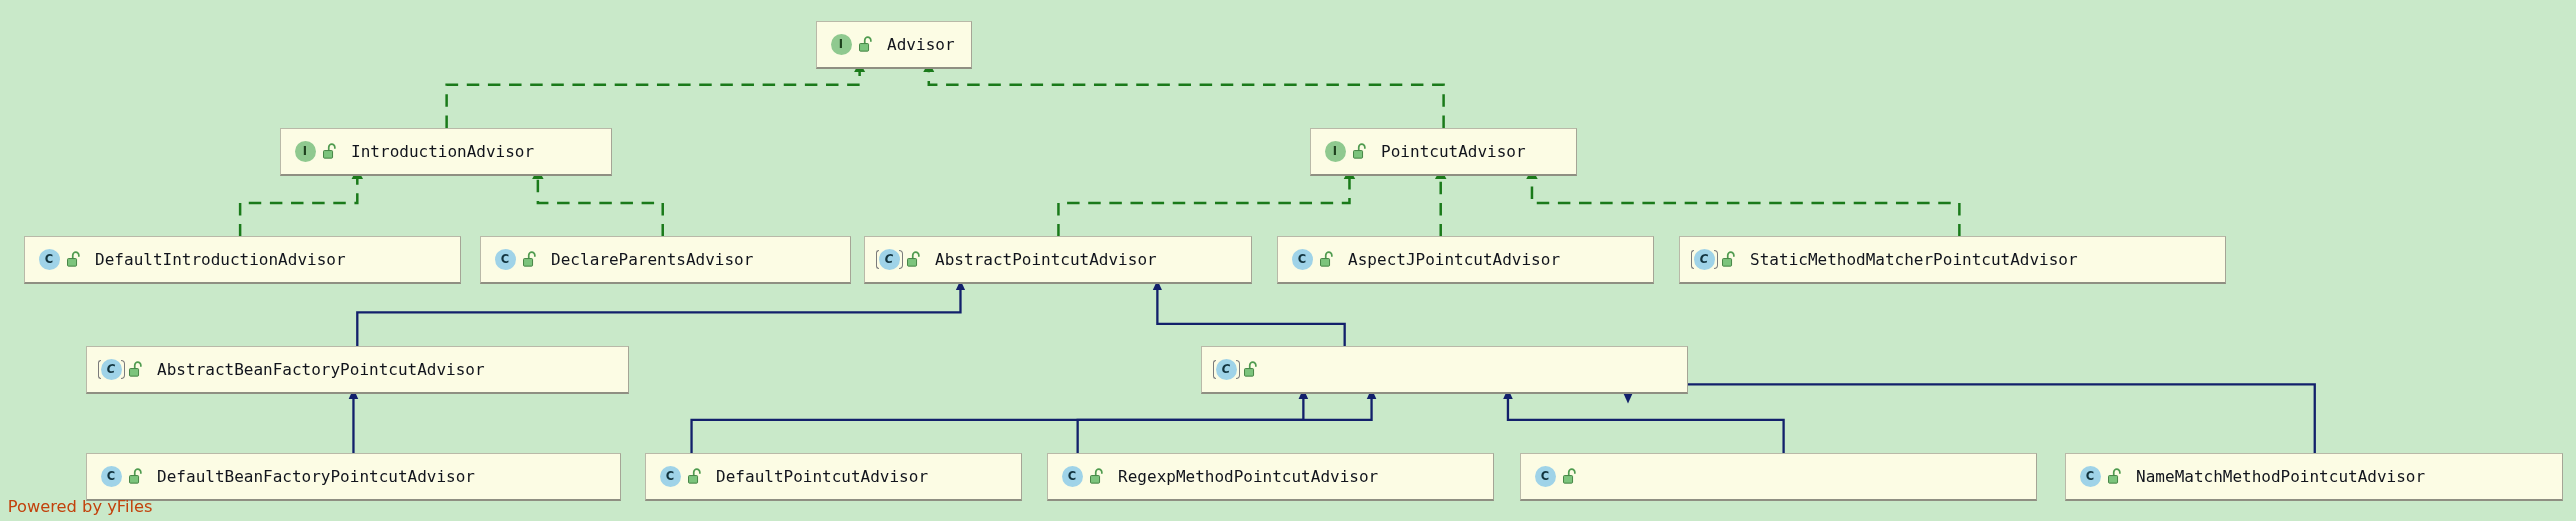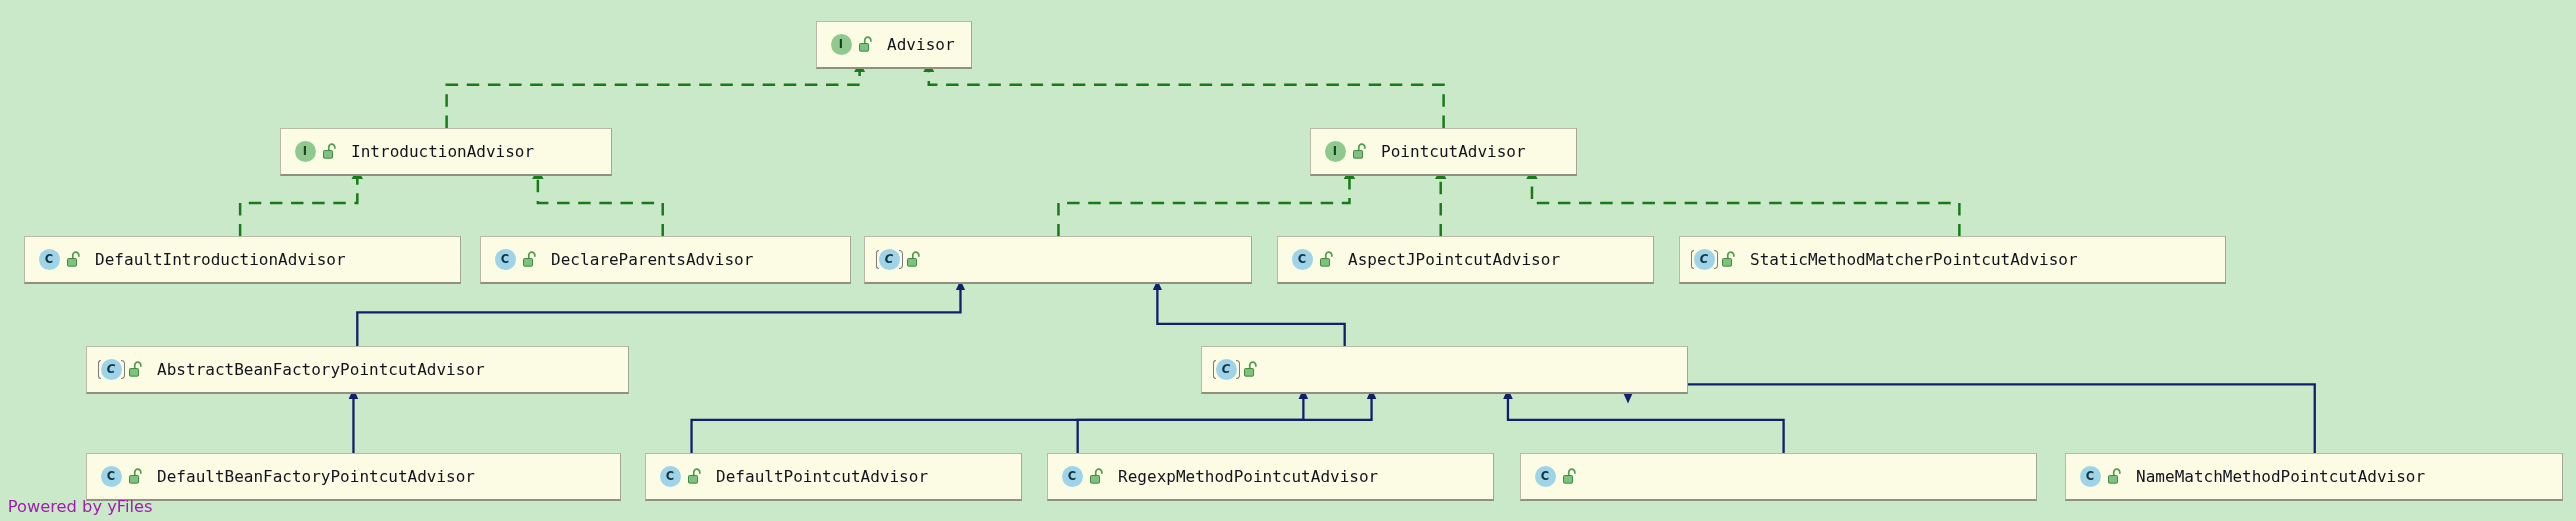--- a/index.html
+++ b/index.html
@@ -107,21 +107,21 @@
     line-height: 1;
     color: #11141c;
     letter-spacing: 0px;
   }
   #watermark {
     position: absolute;
     left: 7.7px;
     bottom: 5.8px;
     font-family: "DejaVu Sans", "Liberation Sans", sans-serif;
     font-size: 16.3px;
-    color: #a21caf;
+    color: #c2410c;
     user-select: none;
     text-align: center;
   }
 </style>
 </head>
 <body>
 
 <div id="diagram-root">
 
   <svg id="edge-layer" width="2576" height="522" viewBox="0 0 2682 543" xmlns="http://www.w3.org/2000/svg">
@@ -215,20 +215,21 @@
       <div class="node" style="left: 864px; top: 236px; width: 388px;">
         <div class="node-icons">
           <span class="type-icon abstract">
             <span class="disc">C</span>
           </span>
           <svg viewBox="0 0 18 20" class="lock-icon">
             <path d="M7 9 V5.5 A3.2 3.2 0 0 1 13.4 5.5 V7" fill="none" stroke="#4f9b4f" stroke-width="1.8"></path>
             <rect x="1.5" y="9" width="9.5" height="8" rx="1" fill="#7cc47c" stroke="#3f7f3f" stroke-width="1"></rect>
           </svg>
         </div>
+        <span class="node-label">AbstractPointcutAdvisor</span>
       </div>
       <div class="node" style="left: 1277px; top: 236px; width: 377px;">
         <div class="node-icons">
           <span class="type-icon cls">
             <span class="disc">C</span>
           </span>
           <svg viewBox="0 0 18 20" class="lock-icon">
             <path d="M7 9 V5.5 A3.2 3.2 0 0 1 13.4 5.5 V7" fill="none" stroke="#4f9b4f" stroke-width="1.8"></path>
             <rect x="1.5" y="9" width="9.5" height="8" rx="1" fill="#7cc47c" stroke="#3f7f3f" stroke-width="1"></rect>
           </svg>

